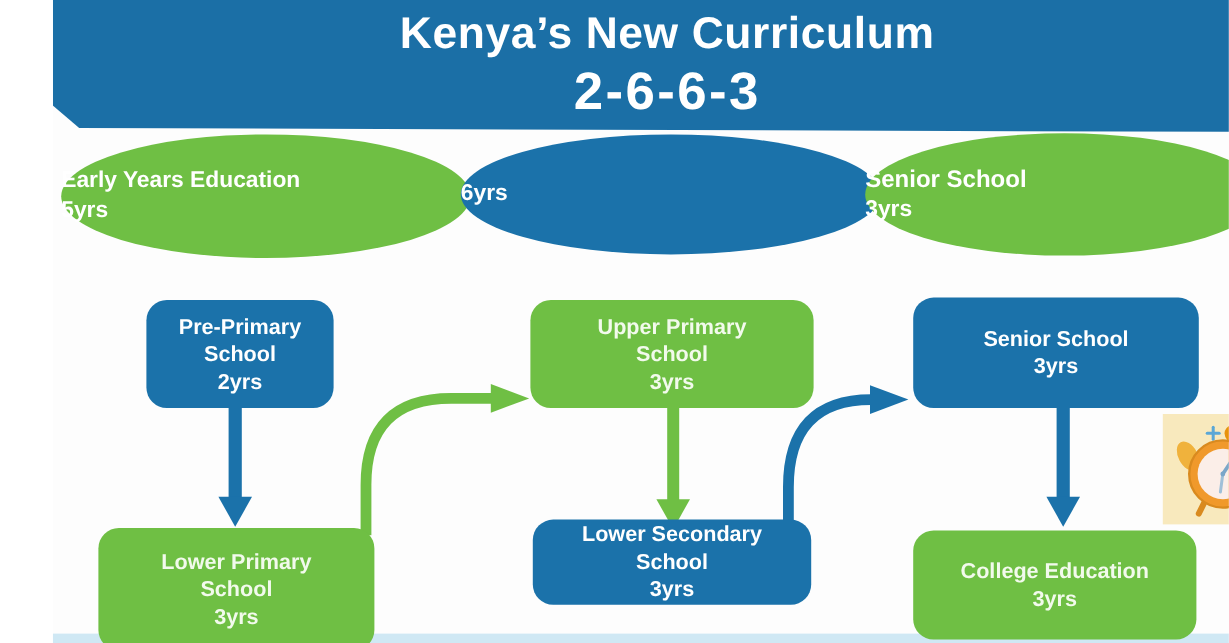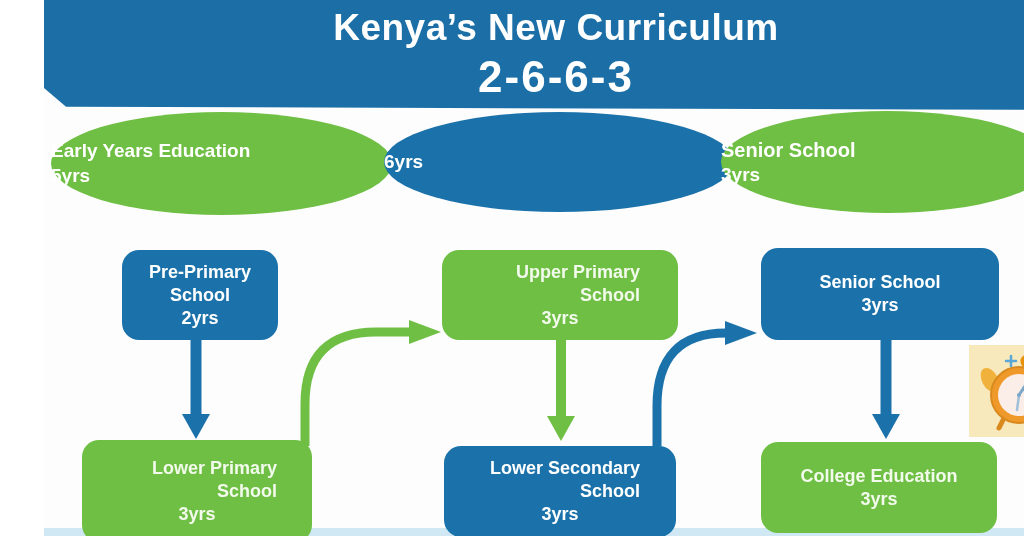--- a/index.html
+++ b/index.html
@@ -35,26 +35,26 @@
   #ell-senior{left:677px;top:111px;width:332px;height:102px;z-index:3;background:var(--green);}
   
   .fbox{
     position:absolute;border-radius:17px;
     display:flex;flex-direction:column;align-items:center;justify-content:center;
     text-align:center;font-size:18px;line-height:23px;z-index:2;
   }
   .fbox.blue{background:var(--blue);color:#ffffff;}
   .fbox.green{background:var(--green);color:#f2faec;}
   .fbox .nm{display:block;}
-  .w150 .nm{max-width:160px;text-align:right;}
+  .w150 .nm{max-width:160px;}
   #box-pre{left:78px;top:250px;width:156px;height:90px;justify-content:center;}
   #box-upper{left:398px;top:250px;width:236px;height:90px;}
   #box-seniorschool{left:717px;top:248px;width:238px;height:92px;}
   #box-lowerpri{left:38px;top:440px;width:230px;height:102px;}
-  #box-lowersec{left:400px;top:446px;width:232px;height:91px;}
+  #box-lowersec{left:400px;top:433px;width:232px;height:71px;}
   #box-college{left:717px;top:442px;width:236px;height:91px;align-items:center;}
   
   #arrows{position:absolute;left:0;top:0;width:1024px;height:536px;z-index:1;pointer-events:none;}
   
   #clock{
     position:absolute;left:925px;top:345px;width:99px;height:92px;
     background:var(--clock-bg);z-index:4;
     display:flex;align-items:center;justify-content:center;
   }
   

